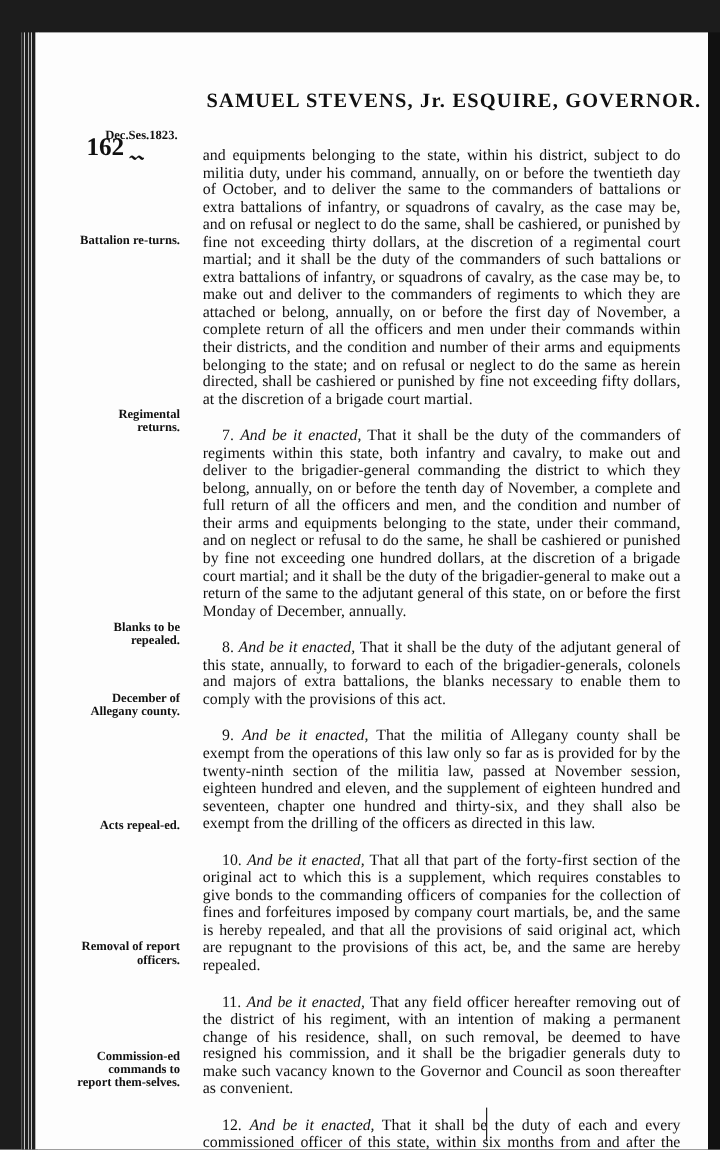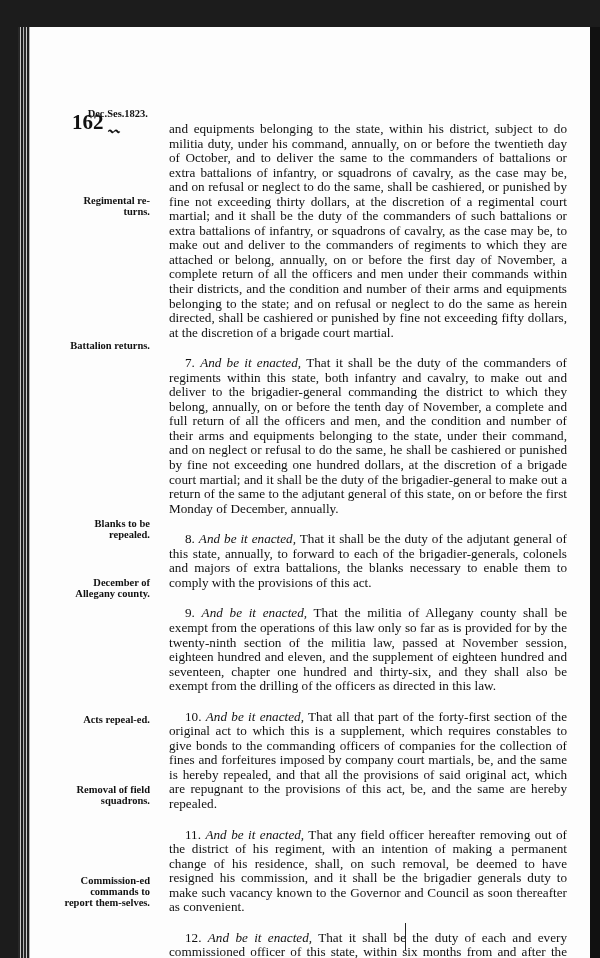--- a/index.html
+++ b/index.html
@@ -47,30 +47,31 @@
 </style>
 </head>
 <body>
 
 <div class="left-edge"></div>
 <div class="page"></div>
 <div class="right-edge"></div>
 
 <div class="running-head">
   <span class="page-number">162</span>
+  <span class="running-title">SAMUEL STEVENS, Jr. ESQUIRE, GOVERNOR.</span>
 </div>
 
 <div class="margin-note first" style="top:108px">Dec.Ses.1823.</div>
 <span class="squiggle">〰</span>
-<div class="margin-note" style="top:195px">Regimental re-turns.</div>
-<div class="margin-note" style="top:340px">Battalion returns.</div>
+<div class="margin-note" style="top:195px">Battalion re-turns.</div>
+<div class="margin-note" style="top:340px">Regimental returns.</div>
 <div class="margin-note" style="top:518px">Blanks to be repealed.</div>
 <div class="margin-note" style="top:577px">December of Allegany county.</div>
-<div class="margin-note" style="top:714px">Acts repeal-ed.</div>
-<div class="margin-note" style="top:784px">Removal of field squadrons.</div>
+<div class="margin-note" style="top:683px">Acts repeal-ed.</div>
+<div class="margin-note" style="top:784px">Removal of report officers.</div>
 <div class="margin-note" style="top:875px">Commission-ed commands to report them-selves.</div>
 
 <div class="text-block">
   <p>and equipments belonging to the state, within his district, subject to do militia duty, under his command, annually, on or before the twentieth day of October, and to deliver the same to the commanders of battalions or extra battalions of infantry, or squadrons of cavalry, as the case may be, and on refusal or neglect to do the same, shall be cashiered, or punished by fine not exceeding thirty dollars, at the discretion of a regimental court martial; and it shall be the duty of the commanders of such battalions or extra battalions of infantry, or squadrons of cavalry, as the case may be, to make out and deliver to the commanders of regiments to which they are attached or belong, annually, on or before the first day of November, a complete return of all the officers and men under their commands within their districts, and the condition and number of their arms and equipments belonging to the state; and on refusal or neglect to do the same as herein directed, shall be cashiered or punished by fine not exceeding fifty dollars, at the discretion of a brigade court martial.</p>
   <p class="indent"><span>7.</span> <span class="en">And be it enacted,</span> <span>That it shall be the duty of the commanders of regiments within this state, both infantry and cavalry, to make out and deliver to the brigadier-general commanding the district to which they belong, annually, on or before the tenth day of November, a complete and full return of all the officers and men, and the condition and number of their arms and equipments belonging to the state, under their command, and on neglect or refusal to do the same, he shall be cashiered or punished by fine not exceeding one hundred dollars, at the discretion of a brigade court martial; and it shall be the duty of the brigadier-general to make out a return of the same to the adjutant general of this state, on or before the first Monday of December, annually.</span></p>
   <p class="indent"><span>8.</span> <span class="en">And be it enacted,</span> <span>That it shall be the duty of the adjutant general of this state, annually, to forward to each of the brigadier-generals, colonels and majors of extra battalions, the blanks necessary to enable them to comply with the provisions of this act.</span></p>
   <p class="indent"><span>9.</span> <span class="en">And be it enacted,</span> <span>That the militia of Allegany county shall be exempt from the operations of this law only so far as is provided for by the twenty-ninth section of the militia law, passed at November session, eighteen hundred and eleven, and the supplement of eighteen hundred and seventeen, chapter one hundred and thirty-six, and they shall also be exempt from the drilling of the officers as directed in this law.</span></p>
   <p class="indent"><span>10.</span> <span class="en">And be it enacted,</span> <span>That all that part of the forty-first section of the original act to which this is a supplement, which requires constables to give bonds to the commanding officers of companies for the collection of fines and forfeitures imposed by company court martials, be, and the same is hereby repealed, and that all the provisions of said original act, which are repugnant to the provisions of this act, be, and the same are hereby repealed.</span></p>
   <p class="indent"><span>11.</span> <span class="en">And be it enacted,</span> <span>That any field officer hereafter removing out of the district of his regiment, with an intention of making a permanent change of his residence, shall, on such removal, be deemed to have resigned his commission, and it shall be the brigadier generals duty to make such vacancy known to the Governor and Council as soon thereafter as convenient.</span></p>
   <p class="indent"><span>12.</span> <span class="en">And be it enacted,</span> <span>That it shall be the duty of each and every commissioned officer of this state, within six months from and after the passage of this act, to report himself to the adjutant-general, by</span></p>

